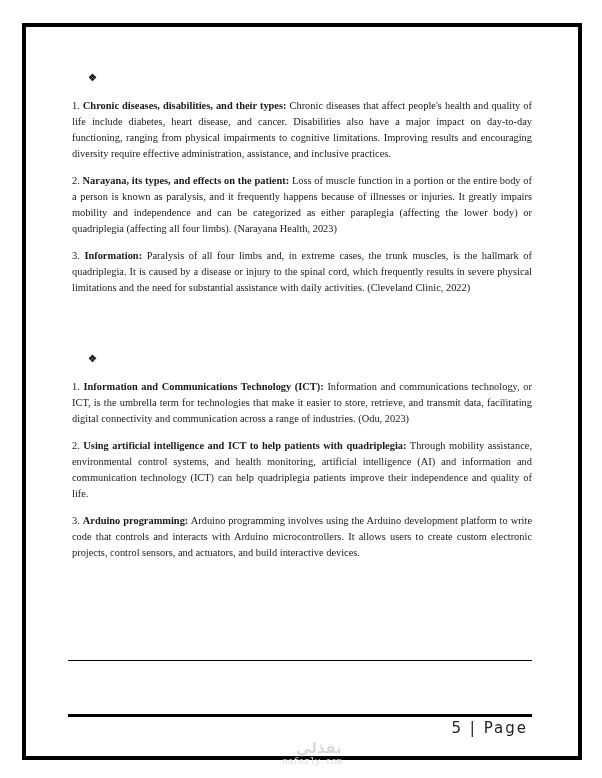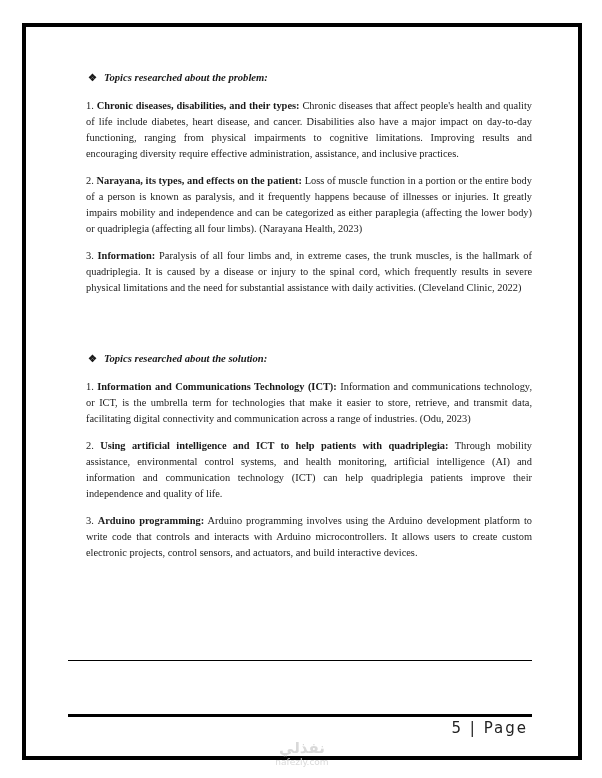--- a/index.html
+++ b/index.html
@@ -15,52 +15,51 @@
     }
     .section-title {
       font-weight: bold; font-style: italic; font-size: 13.5px;
       margin: 0 0 10px 0; line-height: 18px;
     }
     .topic-heading {
       font-weight: bold; font-style: italic; font-size: 10.6px;
       margin: 0 0 12px 18px; line-height: 16px; display: flex; align-items: center;
     }
     .bullet-icon { display: inline-block; width: 16px; font-style: normal; font-size: 10px; }
-    .para { text-align: justify; margin: 0 0 11px 16px; }
+    .para { text-align: justify; margin: 0 0 11px 2px; }
     .para b { font-weight: bold; }
     .spacer { height: 44px; }
     .thin-rule {
       position: absolute; left: 68px; top: 660px; width: 464px; height: 0;
       border-top: 1px solid #000000;
     }
     .thick-rule {
       position: absolute; left: 68px; top: 714px; width: 464px; height: 0;
       border-top: 3px solid #000000;
     }
     .page-number {
       position: absolute; right: 74px; top: 719px;
       font-family: "DejaVu Sans", sans-serif; font-size: 15px; letter-spacing: 2px; color: #222;
     }
     .watermark {
-      position: absolute; left: 262px; top: 740px; width: 80px; text-align: center;
+      position: absolute; left: 262px; top: 740px; width: 80px; text-align: right;
       font-family: "DejaVu Sans", sans-serif; color: #d9d9d9;
     }
     .watermark .wm-ar { font-size: 15px; line-height: 16px; font-weight: bold; }
-    .watermark .wm-en { font-size: 9px; line-height: 12px; }
+    .watermark .wm-en { font-size: 9px; line-height: 12px; font-family: Liberation Mono, monospace; }
   </style>
 </head>
 <body>
 
 <div class="page-border"></div>
 
 <div class="content">
 
   <div class="topic-heading">
     <span class="bullet-icon">❖</span>
-    <span>Topics researched about the problem:</span>
   </div>
 
   <p class="para">
     <span>1.</span>
     <b>Chronic diseases, disabilities, and their types:</b>
     <span>Chronic diseases that affect people's health and quality of life include diabetes, heart disease, and cancer. Disabilities also have a major impact on day-to-day functioning, ranging from physical impairments to cognitive limitations. Improving results and encouraging diversity require effective administration, assistance, and inclusive practices.</span>
   </p>
   <p class="para">
     <span>2.</span>
     <b>Narayana, its types, and effects on the patient:</b>
@@ -69,21 +68,20 @@
   <p class="para">
     <span>3.</span>
     <b>Information:</b>
     <span>Paralysis of all four limbs and, in extreme cases, the trunk muscles, is the hallmark of quadriplegia. It is caused by a disease or injury to the spinal cord, which frequently results in severe physical limitations and the need for substantial assistance with daily activities. (Cleveland Clinic, 2022)</span>
   </p>
 
   <div class="spacer"></div>
 
   <div class="topic-heading">
     <span class="bullet-icon">❖</span>
-    <span>Topics researched about the solution:</span>
   </div>
 
   <p class="para">
     <span>1.</span>
     <b>Information and Communications Technology (ICT):</b>
     <span>Information and communications technology, or ICT, is the umbrella term for technologies that make it easier to store, retrieve, and transmit data, facilitating digital connectivity and communication across a range of industries. (Odu, 2023)</span>
   </p>
   <p class="para">
     <span>2.</span>
     <b>Using artificial intelligence and ICT to help patients with quadriplegia:</b>

